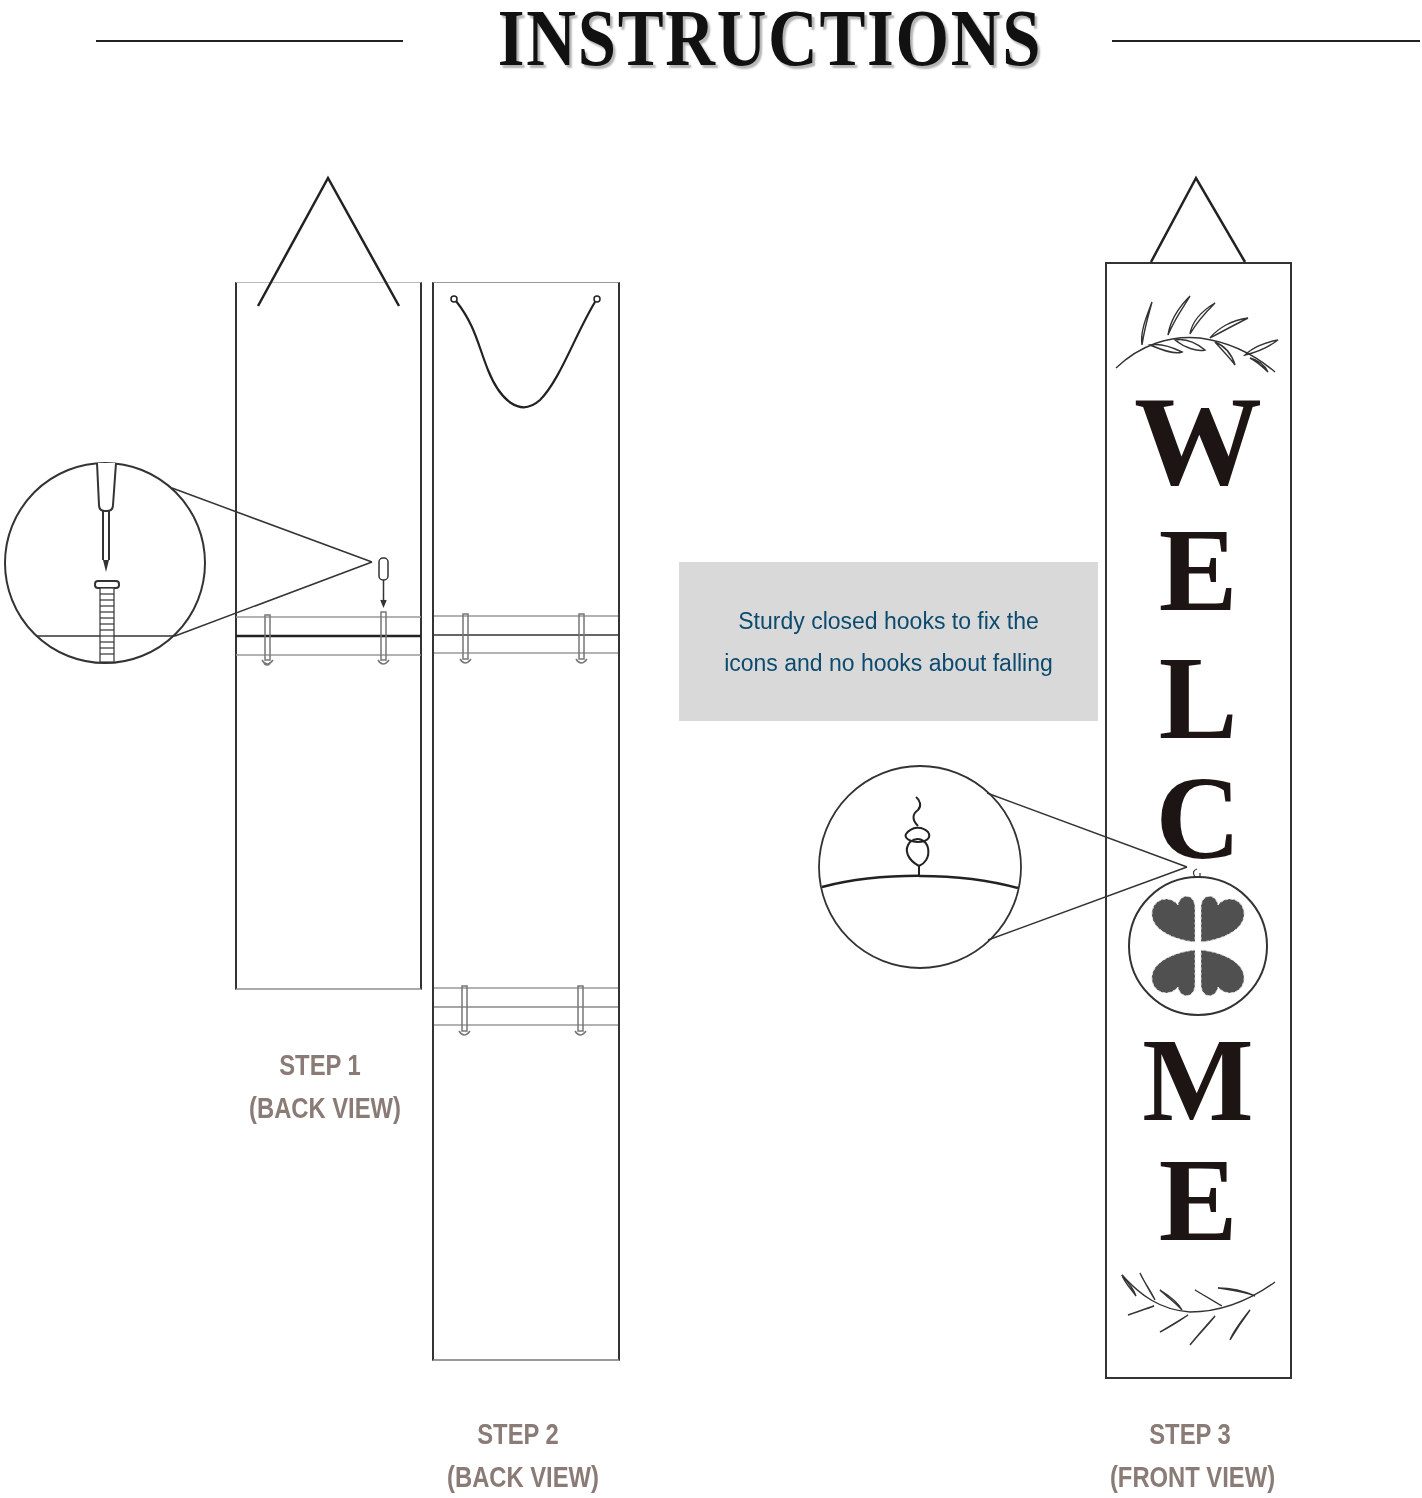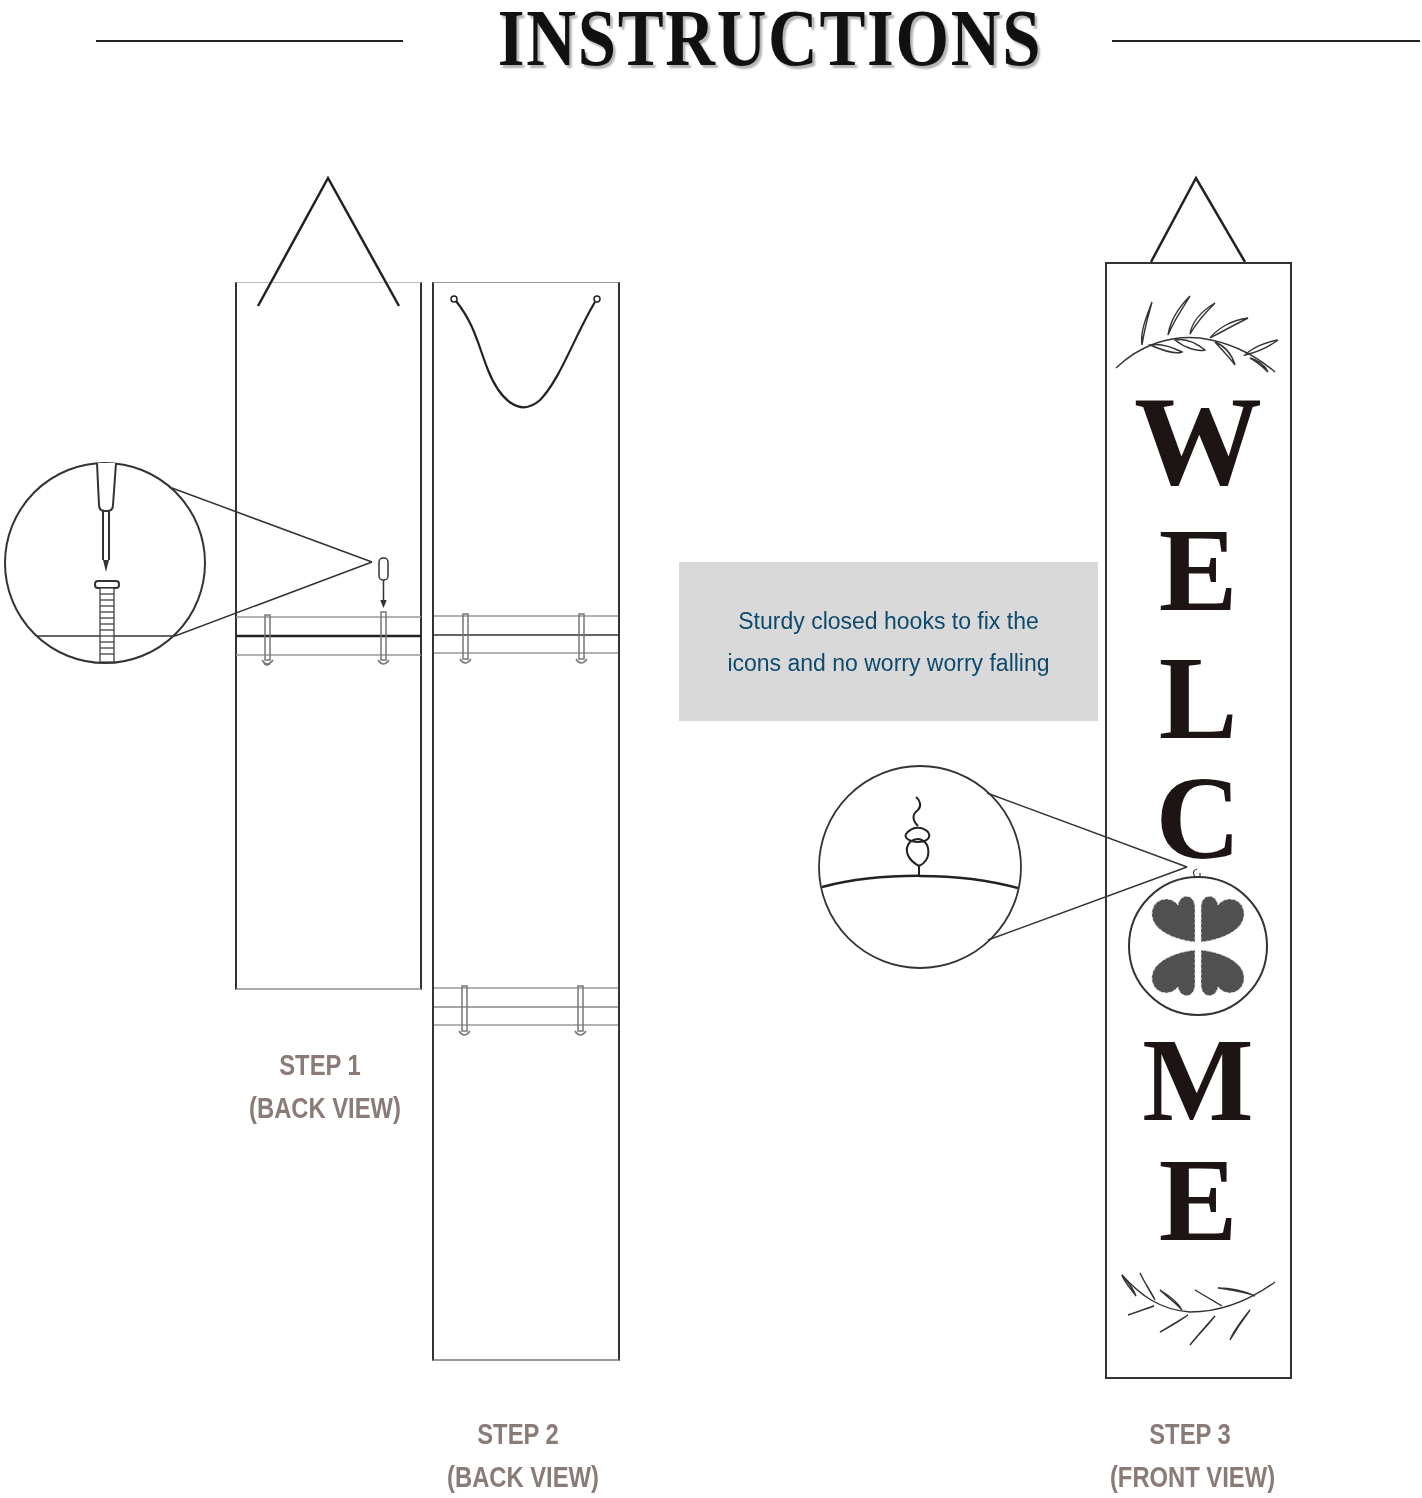--- a/index.html
+++ b/index.html
@@ -117,21 +117,21 @@
       <rect x="578" y="986" width="5" height="45"></rect>
         <path d="M575,1031 q5,8 11,0"></path>
     </g>
   </svg>
   <div class="step-label" style="left:418px; top:1413px; width:200px;">STEP 2</div>
   <div class="step-label" style="left:418px; top:1456px; width:210px;">(BACK VIEW)</div>
 </div>
 
 <div class="callout">
   <div>Sturdy closed hooks to fix the</div>
-  <div>icons and no worry worry falling</div>
+  <div>icons and no hooks about falling</div>
 </div>
 
 <div>
   <div class="panel" style="left:1105px; top:262px; width:187px; height:1117px; border:2px solid #333;"></div>
   <svg width="1422" height="1498">
 
     <polyline points="1151,262 1196,178 1245,262" fill="none" stroke="#222" stroke-width="2.5"></polyline>
 
     <g fill="none" stroke="#333" stroke-width="1.4">
       <path d="M1116,368 C1140,345 1170,335 1200,338 C1230,342 1255,355 1275,372"></path>

